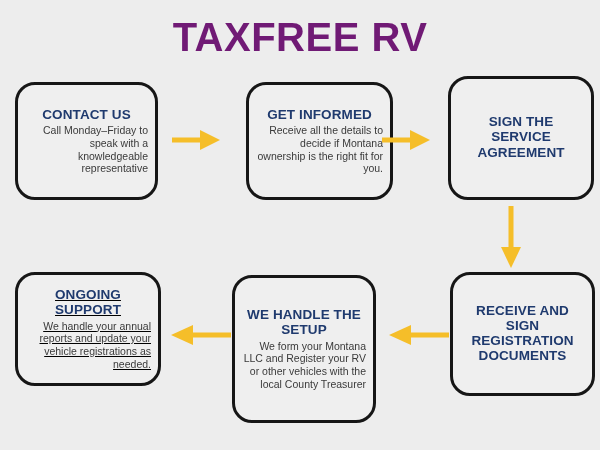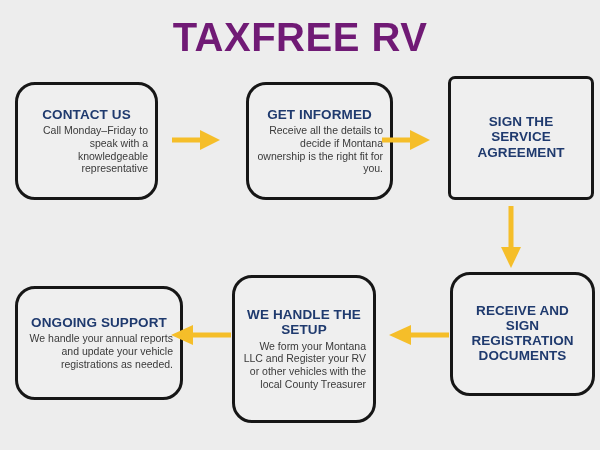--- a/index.html
+++ b/index.html
@@ -61,24 +61,24 @@
   .step-body {
     color: #3a3a3a;
     font-size: 10.5px;
     line-height: 1.22;
     text-align: right;
   }
 
   
   #box-contact-us      { left: 15px;  top: 82px;  width: 143px; height: 118px; }
   #box-get-informed    { left: 222px; top: 82px;  width: 147px; height: 118px; margin-left: 24px; }
-  #box-sign-agreement  { left: 448px; top: 76px;  width: 146px; height: 124px; border-radius: 7px; }
+  #box-sign-agreement  { left: 448px; top: 76px;  width: 146px; height: 124px; }
 
   
-  #box-ongoing-support { left: 15px;  top: 286px; width: 168px; height: 114px; }
+  #box-ongoing-support { left: 15px;  top: 272px; width: 146px; height: 114px; text-decoration: underline; }
   #box-we-handle-setup { left: 232px; top: 275px; width: 144px; height: 148px; }
   #box-receive-sign    { left: 450px; top: 272px; width: 145px; height: 124px; }
 
   #box-sign-agreement .step-body,
   #box-receive-sign .step-body { font-size: 10px; }
 
   
   .arrow { position: absolute; }
   .arrow svg { display: block; }
 

